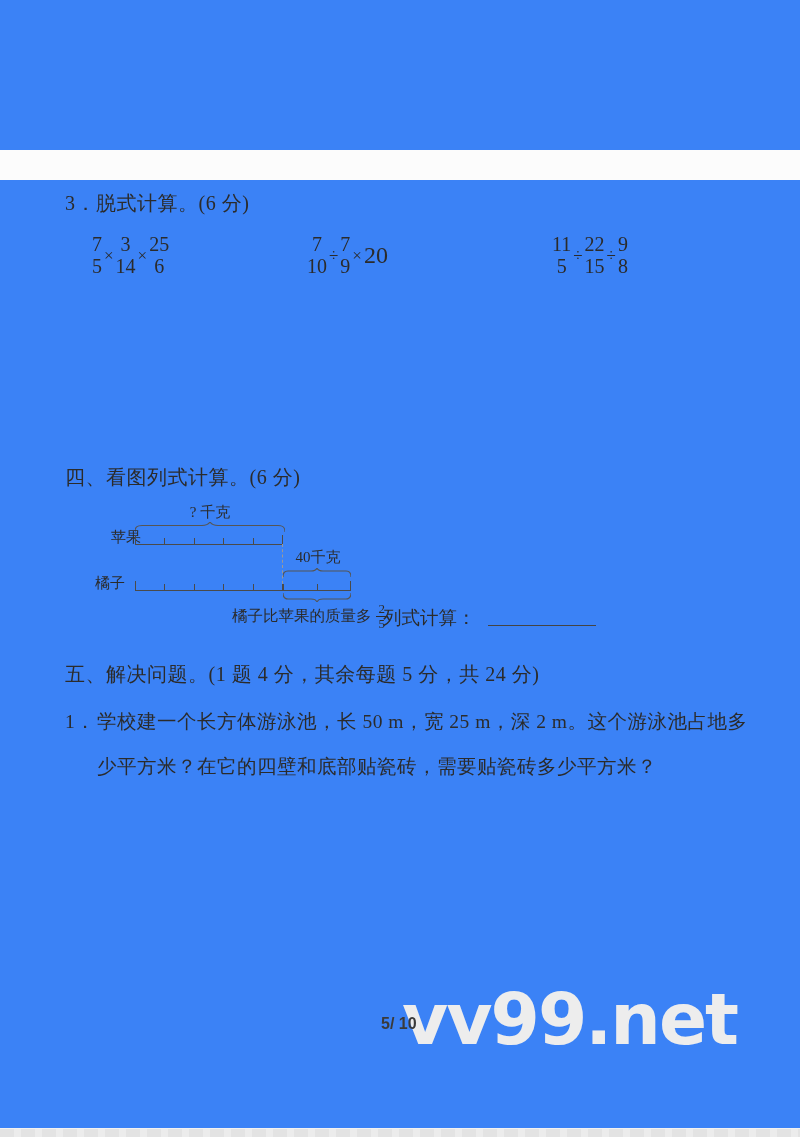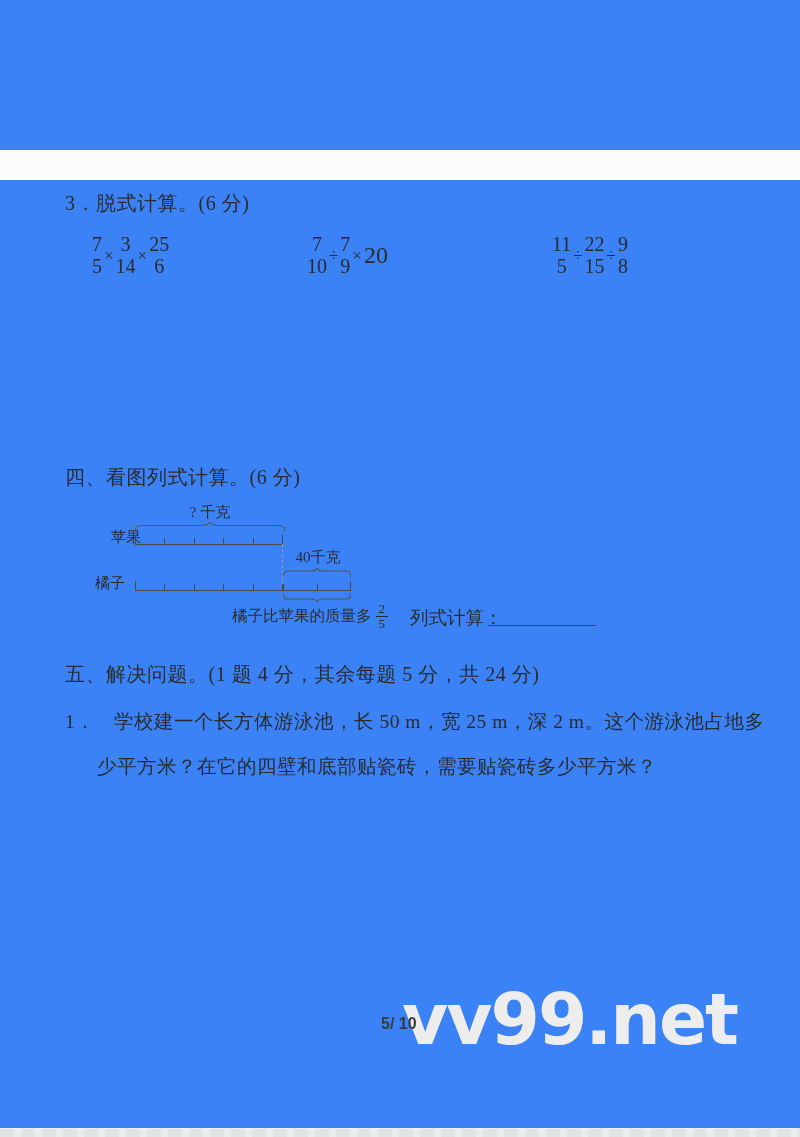--- a/index.html
+++ b/index.html
@@ -151,27 +151,27 @@
     </svg>
 
     <div class="abs caption" style="left:142px;top:100px;">
       <span>橘子比苹果的质量多</span>
       <span class="cfrac">
         <span class="cnum">2</span>
         <span>5</span>
       </span>
     </div>
 
-    <div class="abs eqlabel" style="left:293px;top:103px;margin-left:27px;">列式计算：</div>
+    <div class="abs eqlabel" style="left:293px;top:103px;">列式计算：</div>
     <div class="abs blank" style="left:398px;top:103px;width:108px;"></div>
   </div>
 
   <div class="abs heading" style="left:65px;top:661px;">五、解决问题。(1 题 4 分，其余每题 5 分，共 24 分)</div>
 
   <div class="abs bodytext" style="left:65px;top:708px;">1．</div>
-  <div class="abs bodytext" style="left:97px;top:708px;margin-left:17px;">学校建一个长方体游泳池，长 50 m，宽 25 m，深 2 m。这个游泳池占地多</div>
+  <div class="abs bodytext" style="left:97px;top:708px;">学校建一个长方体游泳池，长 50 m，宽 25 m，深 2 m。这个游泳池占地多</div>
   <div class="abs bodytext" style="left:97px;top:753px;">少平方米？在它的四壁和底部贴瓷砖，需要贴瓷砖多少平方米？</div>
 
   <div class="abs watermark" style="left:358px;top:978px;">vv99.net</div>
   <div class="abs pagenum" style="left:381px;top:1015px;">5/ 10</div>
 
   <div class="abs bottomstrip"></div>
 </div>
 
 </body></html>

